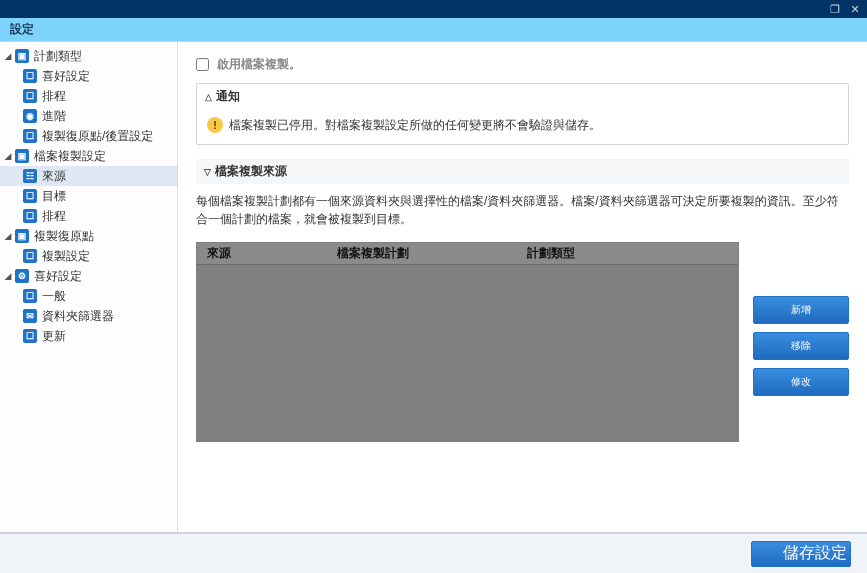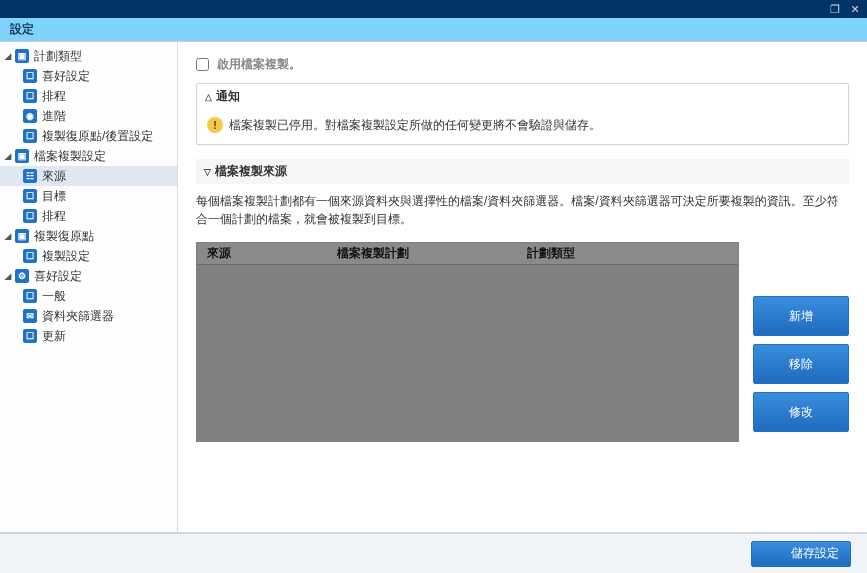--- a/index.html
+++ b/index.html
@@ -29,24 +29,24 @@
 .section-head .caret { font-size: 9px; color: #555; }
 .desc { line-height: 1.5; margin-bottom: 14px; }
 .grid-row { display: flex; gap: 14px; align-items: flex-start; }
 .grid { background: #808080; border: 1px solid #808080; flex: 1; min-height: 200px; }
 .grid-header { display: flex; background: #8a8a8a; color: #111; font-weight: bold; height: 22px; align-items: center; border-bottom: 1px solid #6a6a6a; }
 .grid-header .col { padding: 0 10px; }
 .col-1 { flex: 0 0 130px; }
 .col-2 { flex: 0 0 190px; }
 .col-3 { flex: 1; }
 .btn-col { display: flex; flex-direction: column; gap: 8px; width: 96px; padding-top: 54px; }
-.btn { height: 40px; border: 1px solid #1e73c8; background: linear-gradient(#3a8dde,#1e6bbf); color: #fff; border-radius: 2px; cursor: pointer; display: flex; align-items: center; justify-content: center; font-size: 12px; }
+.btn { height: 28px; border: 1px solid #1e73c8; background: linear-gradient(#3a8dde,#1e6bbf); color: #fff; border-radius: 2px; cursor: pointer; display: flex; align-items: center; justify-content: center; font-size: 10px; }
 .footer { background: #f0f4f8; border-top: 1px solid #c8d0d8; height: 40px; display: flex; align-items: center; justify-content: flex-end; padding: 0 16px; gap: 14px; position: relative; }
 .footer::before { content: ""; position: absolute; left: 0; right: 0; top: -2px; height: 2px; background: #d0d4d8; }
-.btn-footer { width: 100px; height: 26px; border: 1px solid #1e73c8; background: linear-gradient(#3a8dde,#1e6bbf); color: #fff; border-radius: 2px; cursor: pointer; display: flex; align-items: center; justify-content: center; font-size: 12px; padding-left: 28px; }
+.btn-footer { width: 100px; height: 26px; border: 1px solid #1e73c8; background: linear-gradient(#3a8dde,#1e6bbf); color: #fff; border-radius: 2px; cursor: pointer; display: flex; align-items: center; justify-content: center; font-size: 16px; padding-left: 28px; }
 </style>
 </head>
 <body>
 
 <div class="titlebar">
   <span class="tb-btn">❐</span>
   <span class="tb-btn">✕</span>
 </div>
 
 <div class="header">

